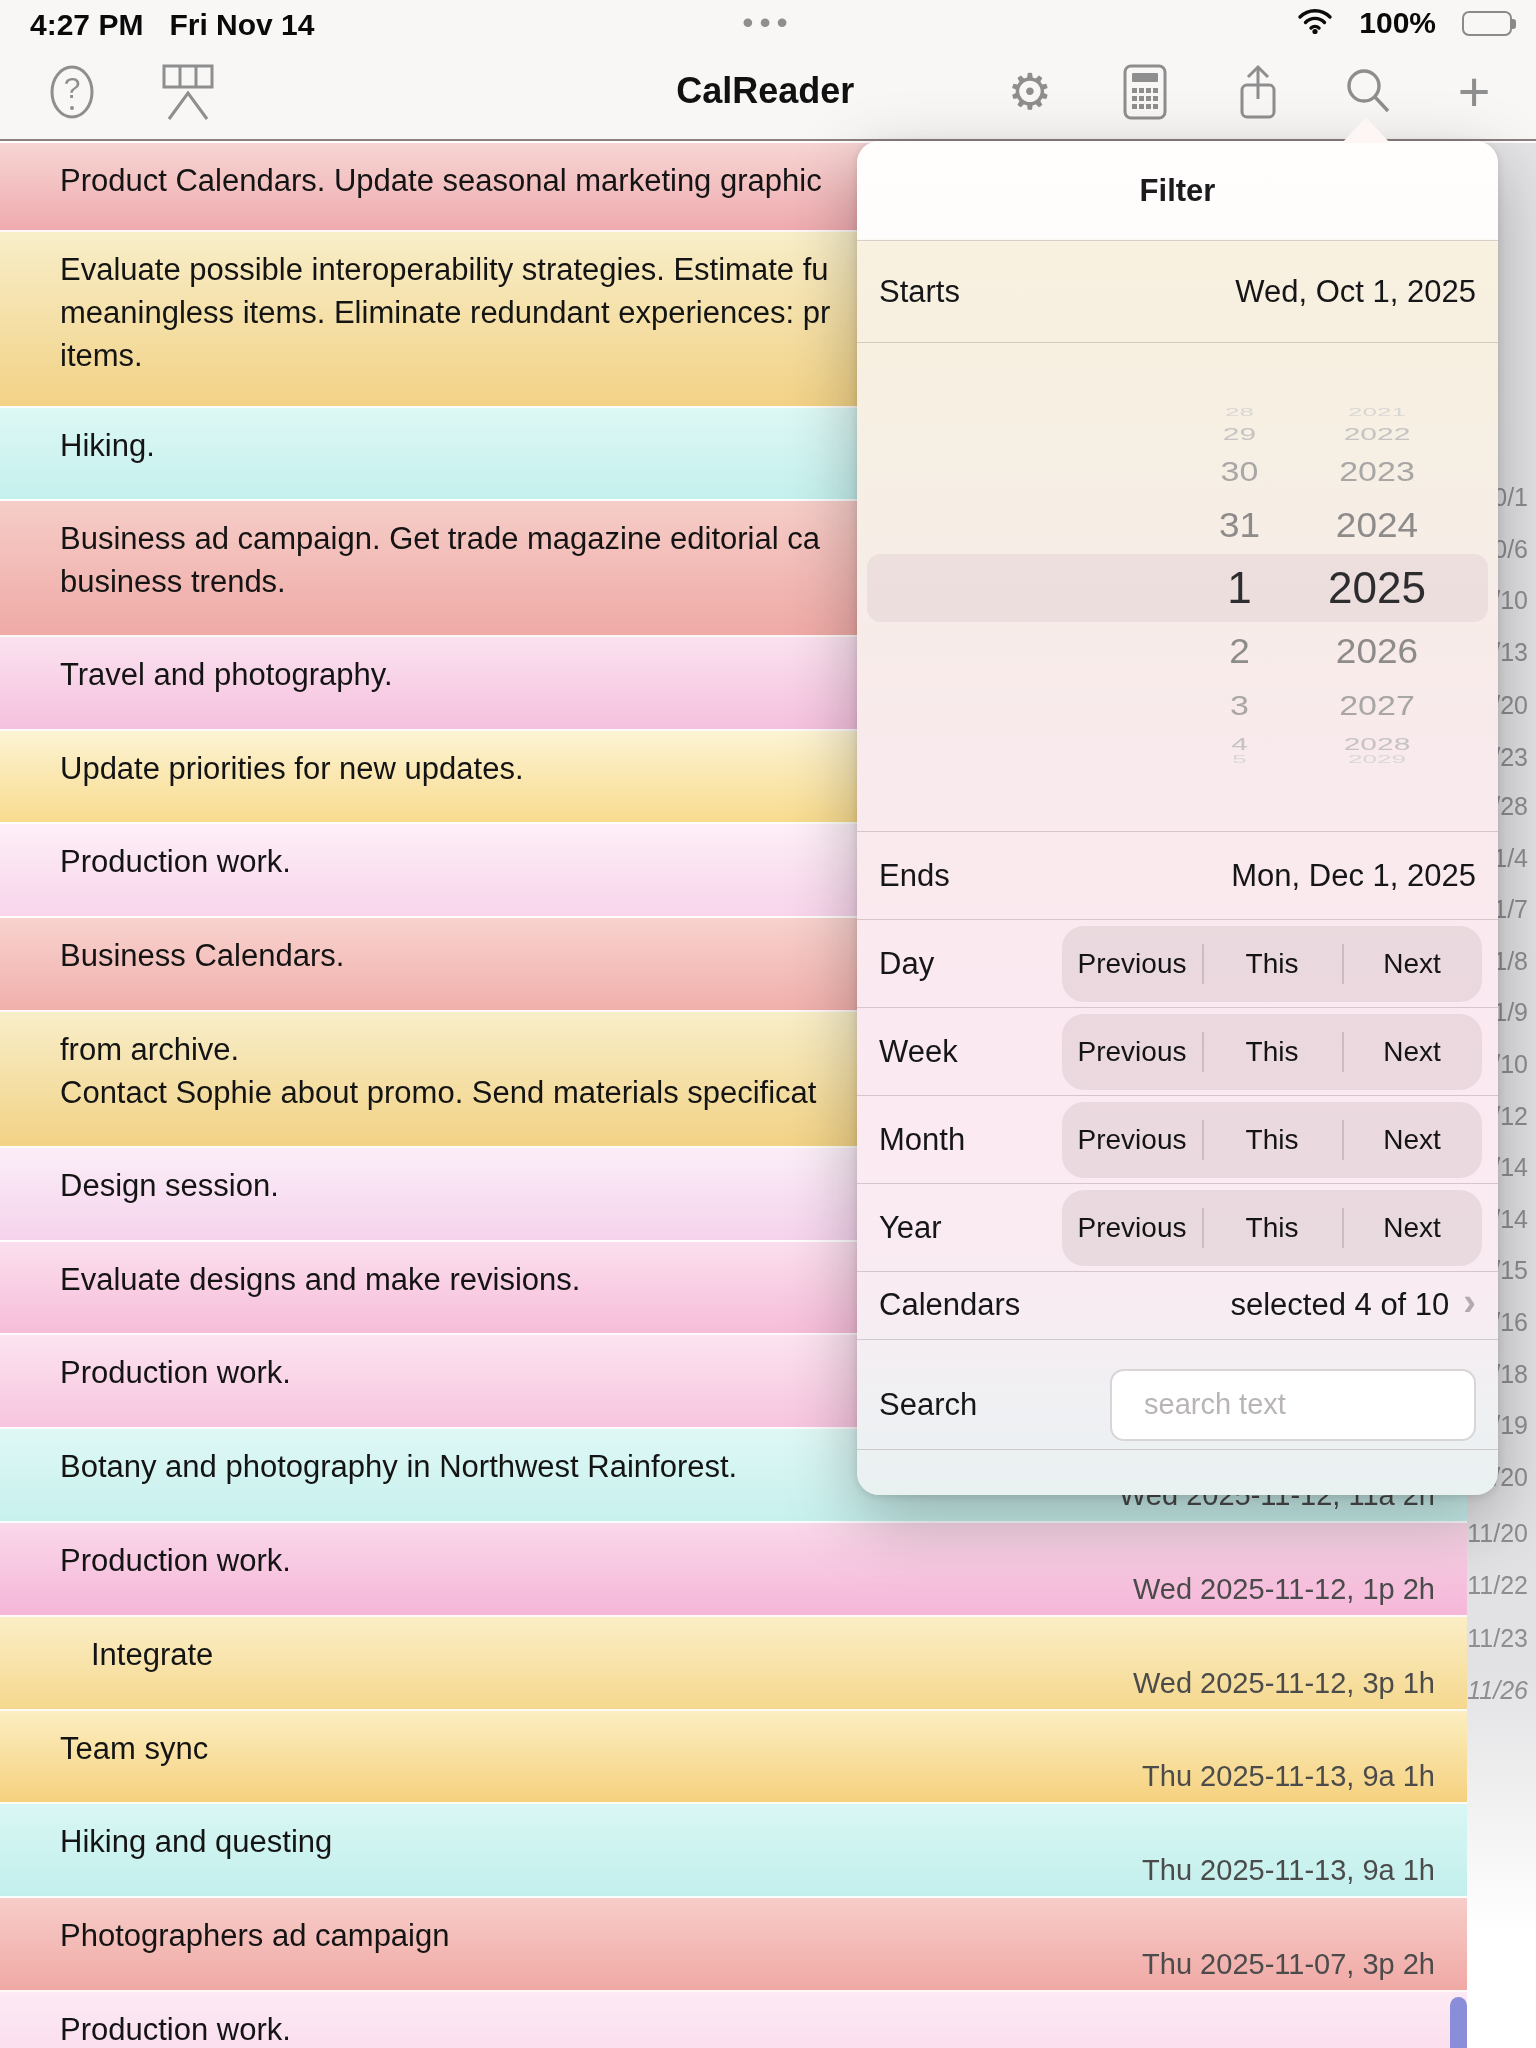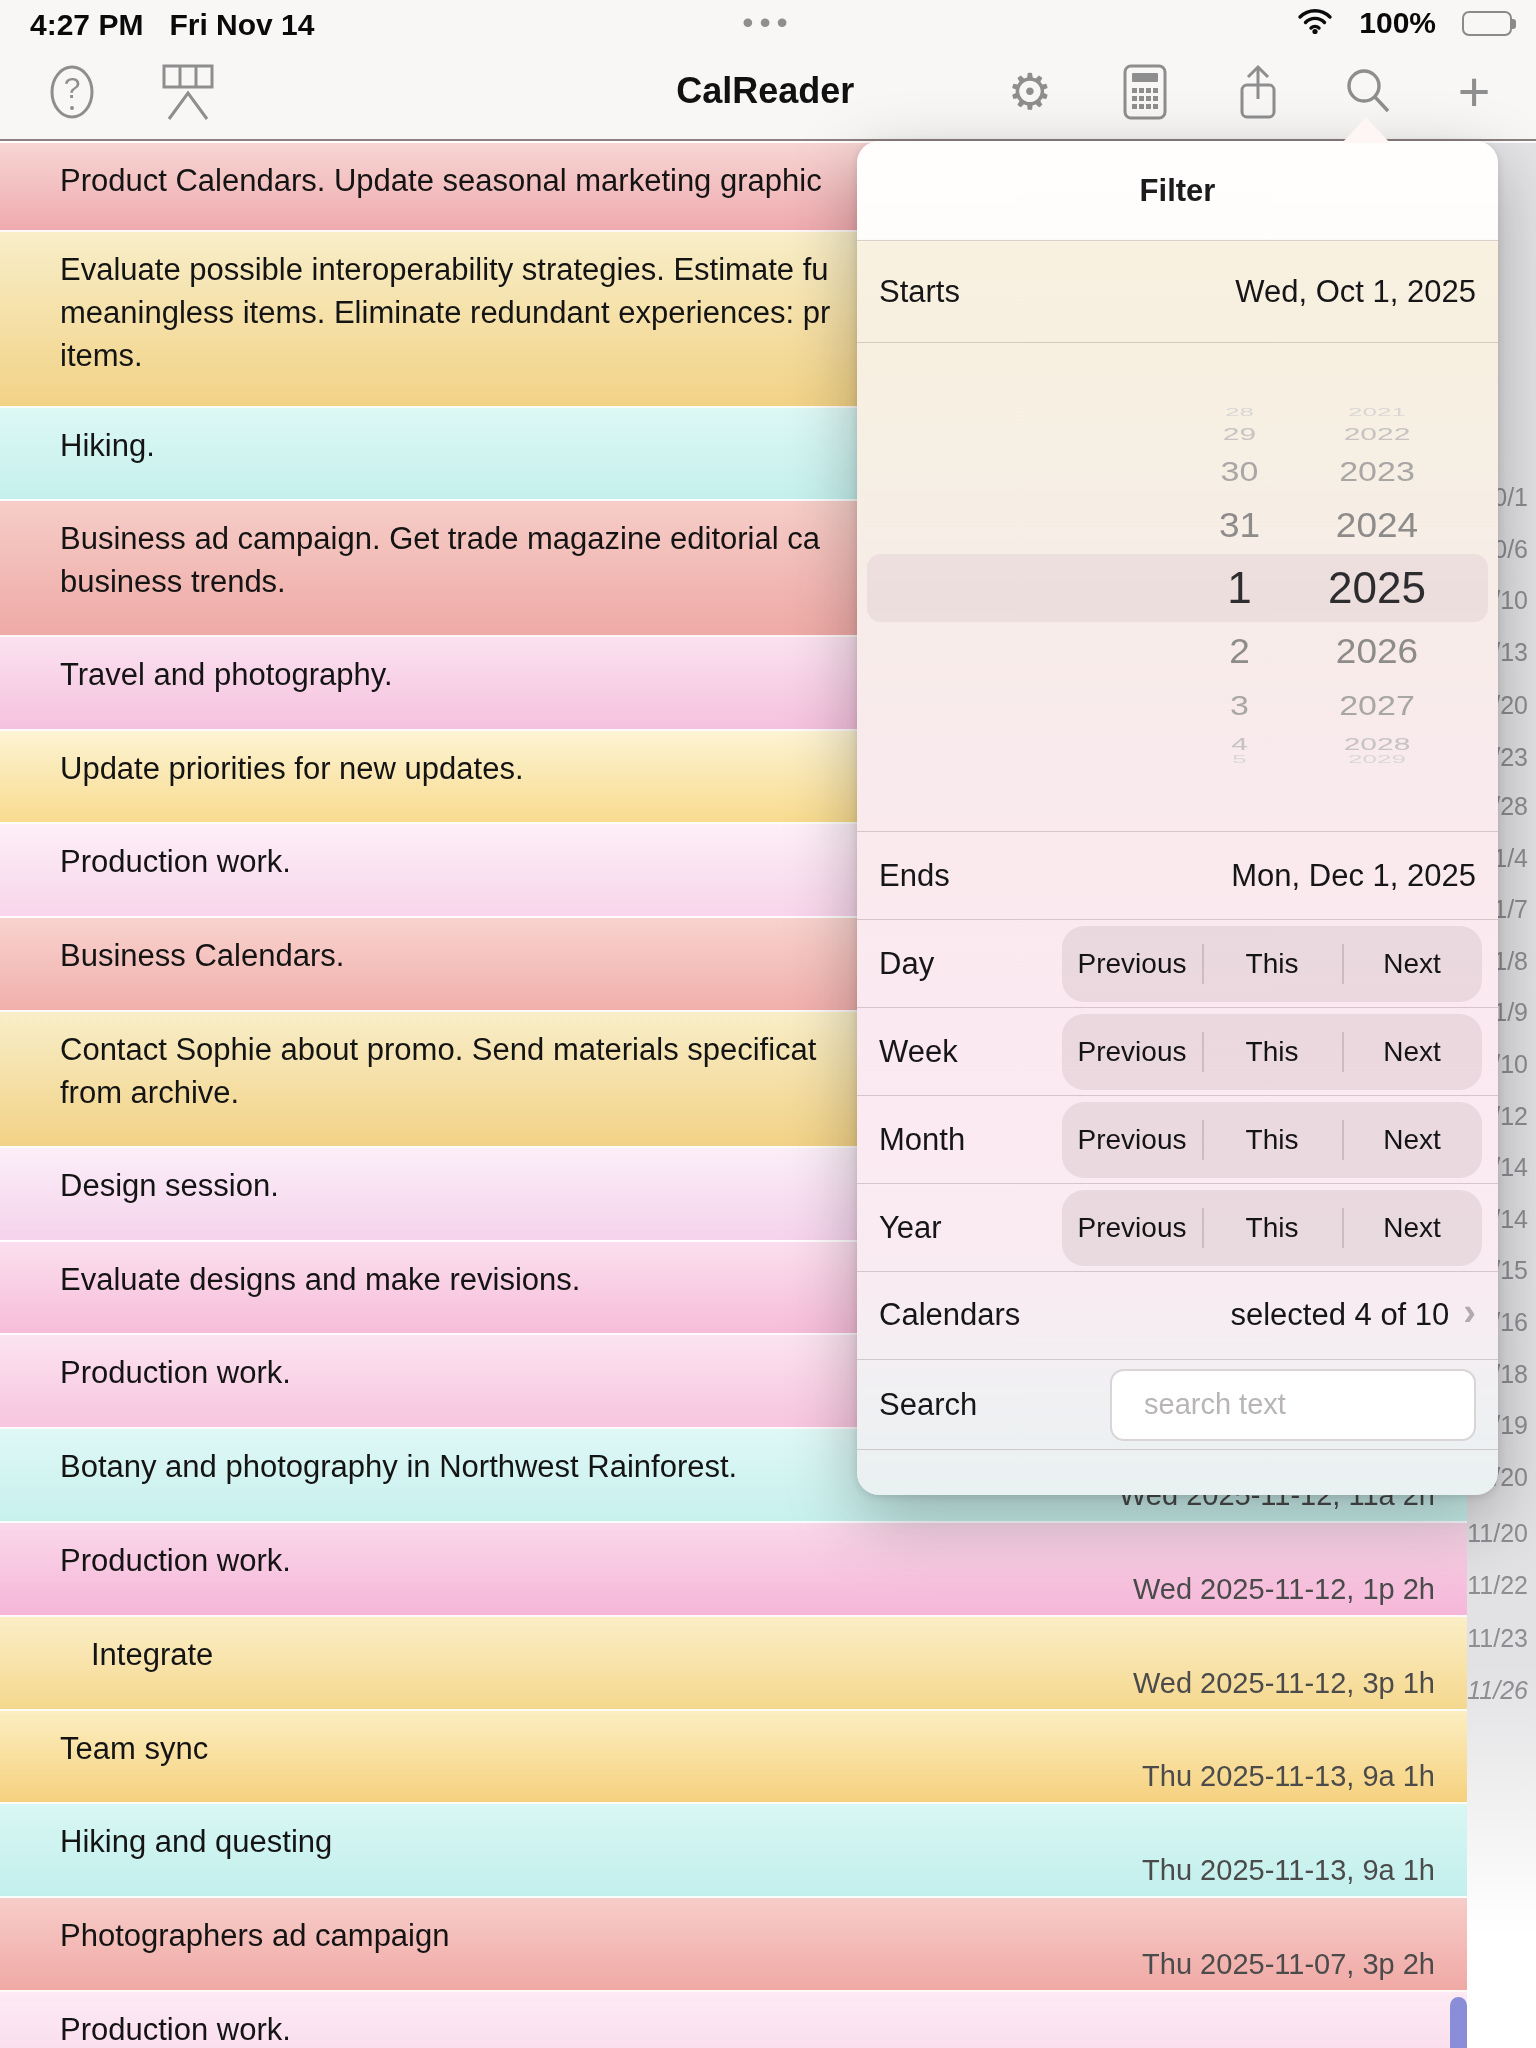--- a/index.html
+++ b/index.html
@@ -182,22 +182,22 @@
           <div>Production work.</div>
         </div>
       </div>
       <div class="row" style="height: 94px; background: linear-gradient(rgb(248, 210, 206) 0%, rgb(241, 176, 172) 100%);">
         <div class="tl">
           <div>Business Calendars.</div>
         </div>
       </div>
       <div class="row" style="height: 136px; background: linear-gradient(rgb(248, 238, 201) 0%, rgb(242, 210, 134) 100%);">
         <div class="tl">
+          <div>from archive.</div>
           <div>Contact Sophie about promo. Send materials specificat</div>
-          <div>from archive.</div>
         </div>
       </div>
       <div class="row" style="height: 94px; background: linear-gradient(rgb(251, 238, 248) 0%, rgb(245, 211, 236) 100%);">
         <div class="tl">
           <div>Design session.</div>
         </div>
       </div>
       <div class="row" style="height: 93px; background: linear-gradient(rgb(251, 223, 238) 0%, rgb(246, 189, 217) 100%);">
         <div class="tl">
           <div>Evaluate designs and make revisions.</div>
@@ -348,21 +348,21 @@
         <div class="prow" style="top: 1043px; height: 88px;">
           <span class="lab">Year</span>
           <div class="seg">
             <button>Previous</button>
             <button>This</button>
             <button>Next</button>
           </div>
         </div>
       </div>
 
-    <div class="prow" style="top:1130px;height:89px;">
+    <div class="prow" style="top:1130px;height:69px;">
       <span class="lab">Calendars</span>
       <span class="val">selected 4 of 10</span>
       <span class="chev">›</span>
     </div>
 
     <div class="prow" style="top:1219px;height:90px;">
       <span class="lab">Search</span>
       <input class="srch" type="text" placeholder="search text" style="">
     </div>
   </div>

